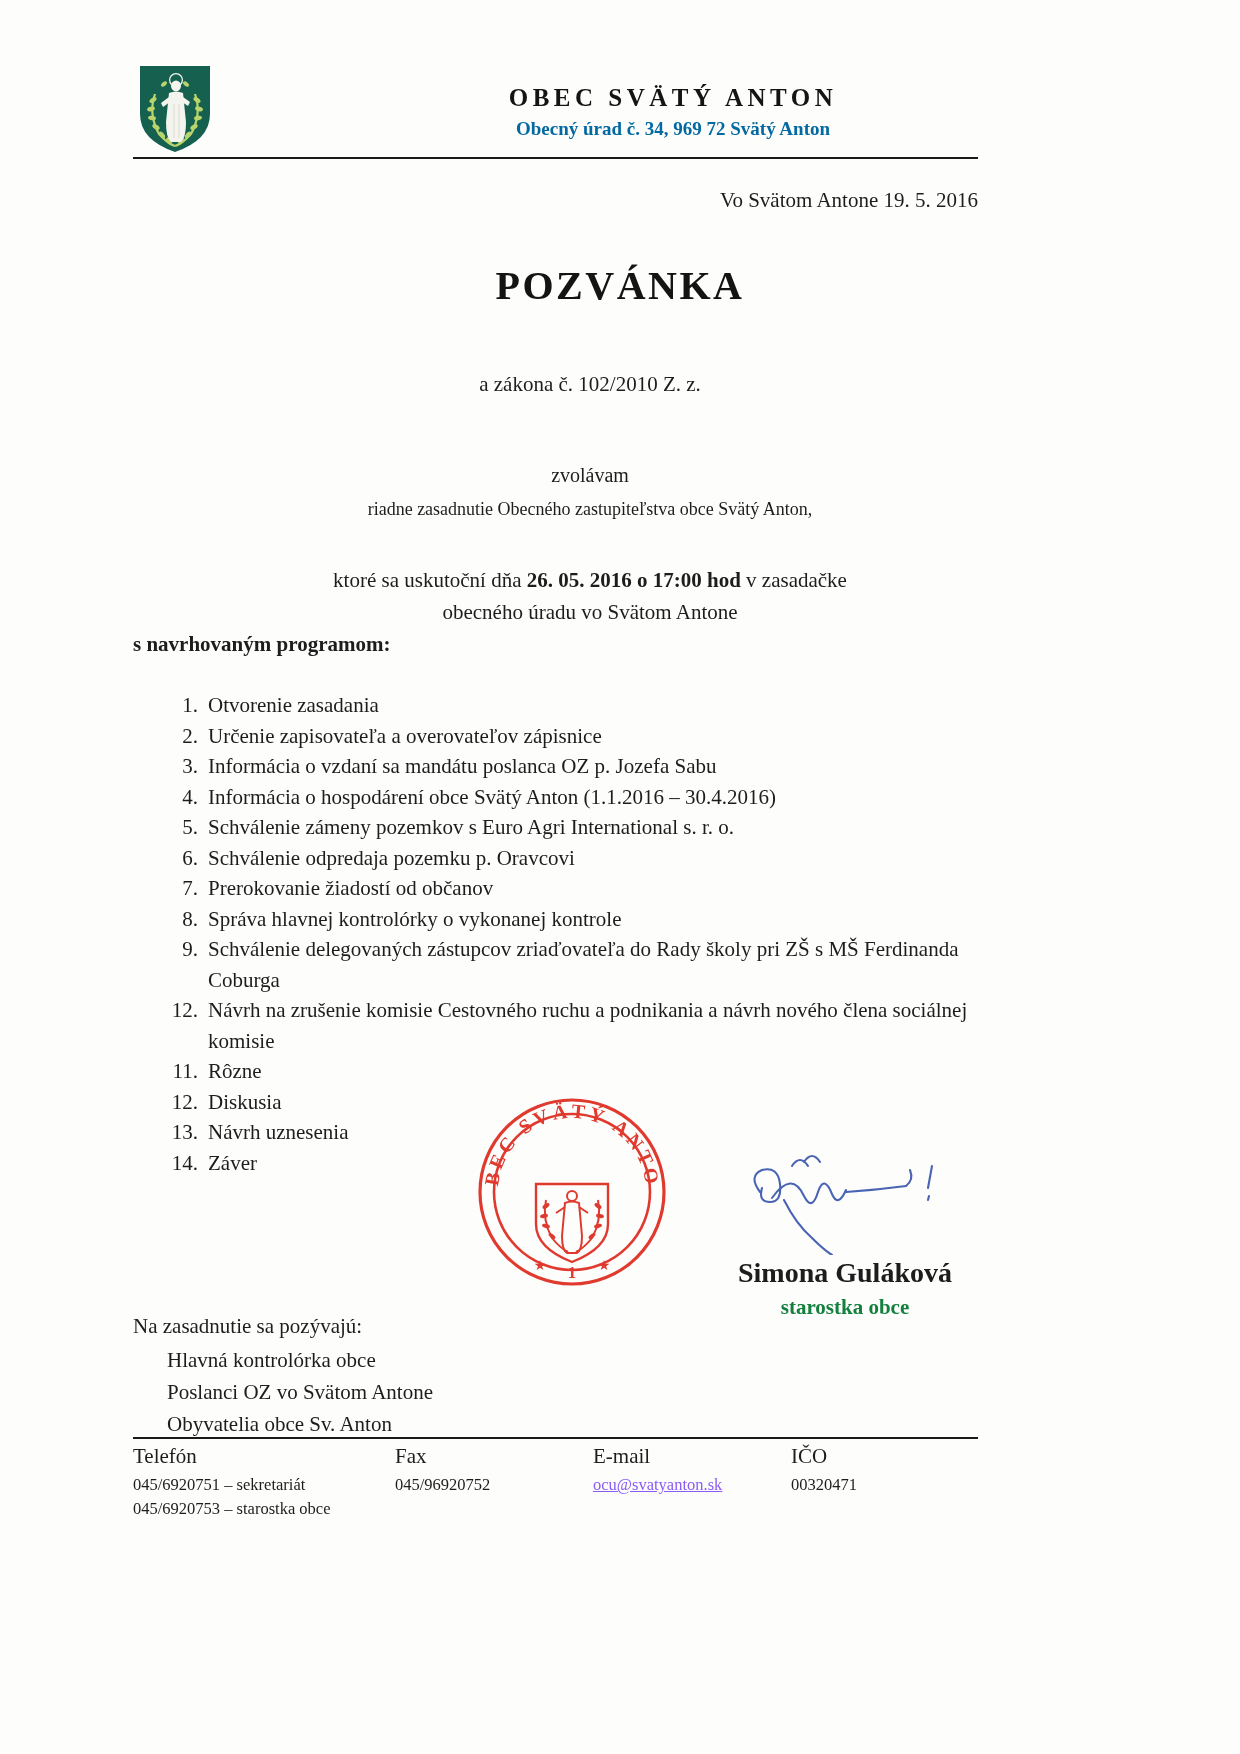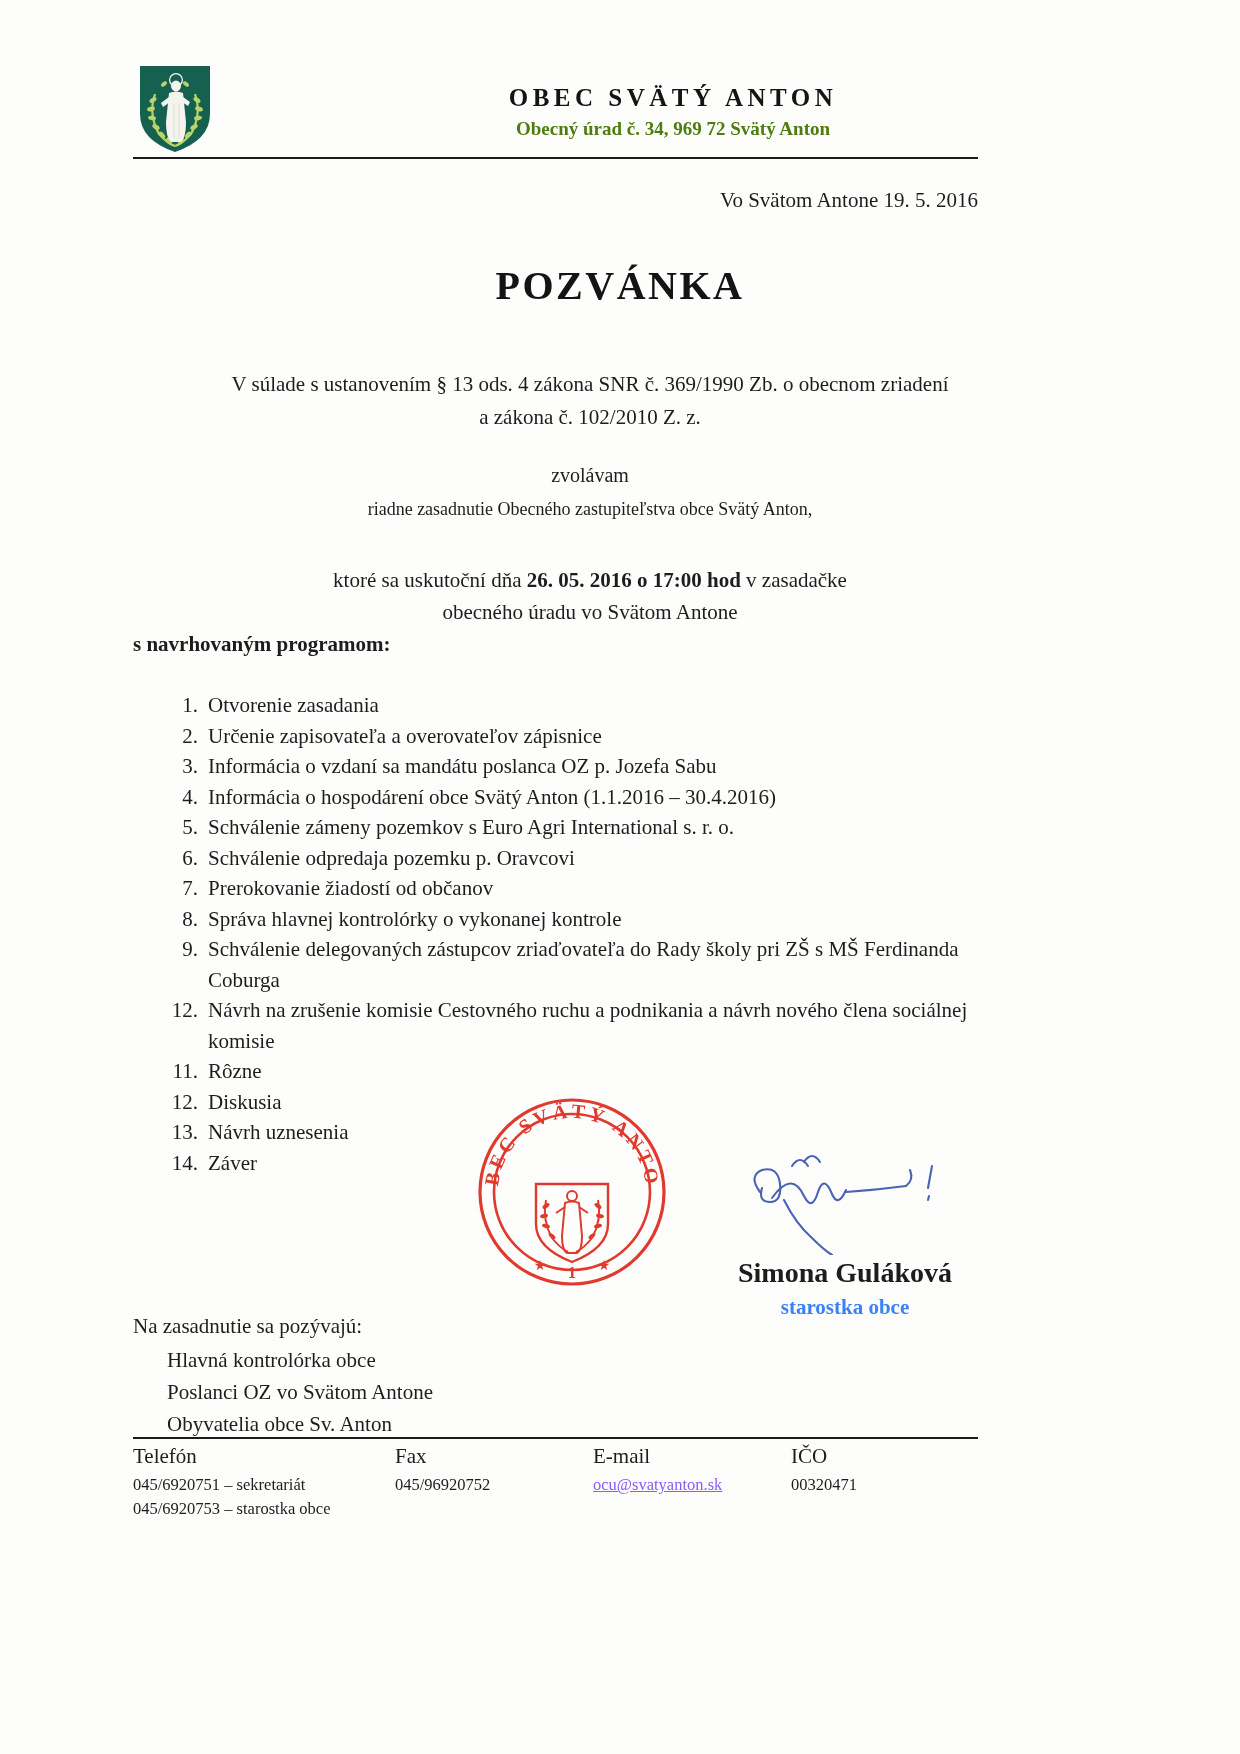--- a/index.html
+++ b/index.html
@@ -48,21 +48,21 @@
     font-size: 25px;
     font-weight: bold;
     letter-spacing: 4.5px;
     color: #141414;
     white-space: nowrap;
   }
   .org-addr {
     margin-top: 6px;
     font-size: 19px;
     font-weight: bold;
-    color: #4d7c0f;
+    color: #0369a1;
     white-space: nowrap;
   }
   .header-rule {
     position: absolute;
     left: 133px;
     top: 157px;
     width: 845px;
     height: 2px;
     background: #1a1a1a;
   }
@@ -186,21 +186,21 @@
   }
   .sig-name {
     font-size: 28px;
     font-weight: bold;
     color: #1d1d1d;
     margin-top: 2px;
   }
   .sig-role {
     font-size: 21px;
     font-weight: bold;
-    color: #3b82f6;
+    color: #15803d;
     margin-top: 6px;
   }
 
   
   .invitees {
     position: absolute;
     left: 133px;
     top: 1310px;
     font-size: 21px;
     line-height: 32px;
@@ -292,21 +292,20 @@
       <div class="org-addr">Obecný úrad č. 34, 969 72 Svätý Anton</div>
     </div>
   </div>
   <div class="header-rule"></div>
 
   <div class="place-date">Vo Svätom Antone 19. 5. 2016</div>
 
   <div class="doc-title">POZVÁNKA</div>
 
   <div class="intro">
-    <div>V súlade s ustanovením § 13 ods. 4 zákona SNR č. 369/1990 Zb. o obecnom zriadení</div>
     <div>a zákona č. 102/2010 Z. z.</div>
   </div>
 
   <div class="convene">
     <div>zvolávam</div>
     <div class="line2">riadne zasadnutie Obecného zastupiteľstva obce Svätý Anton,</div>
   </div>
 
   <div class="when">
     <div><span>ktoré sa uskutoční dňa </span><b>26. 05. 2016 o 17:00 hod</b><span> v zasadačke</span></div>

